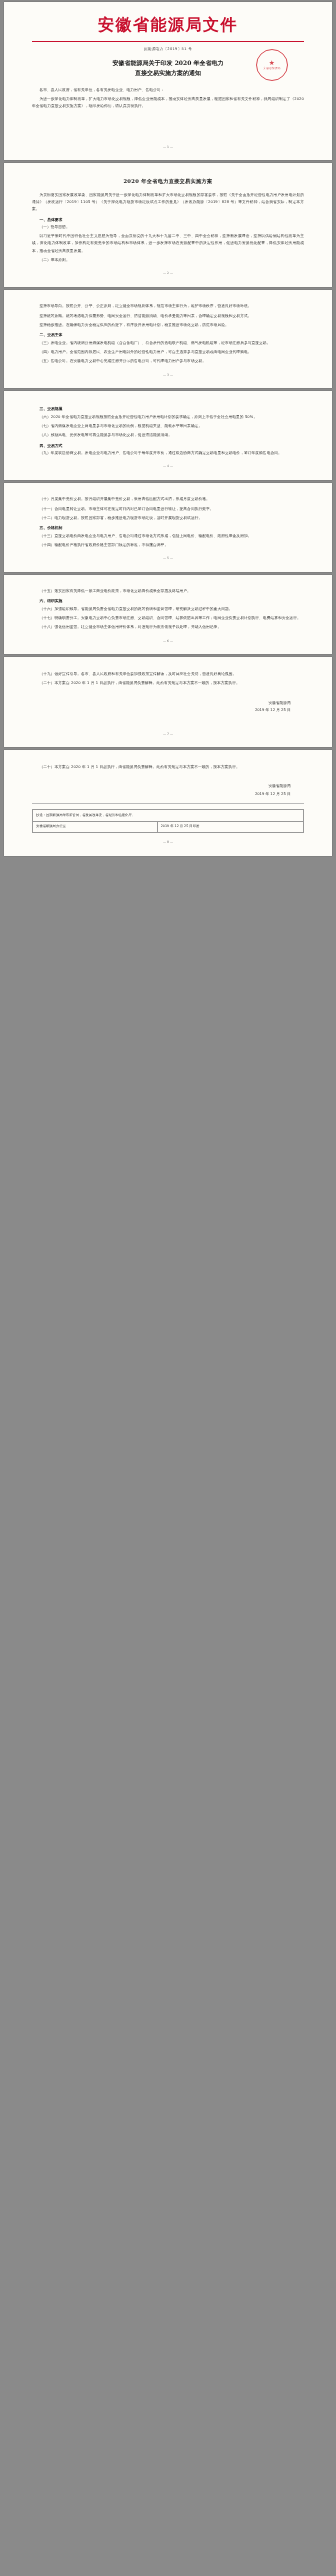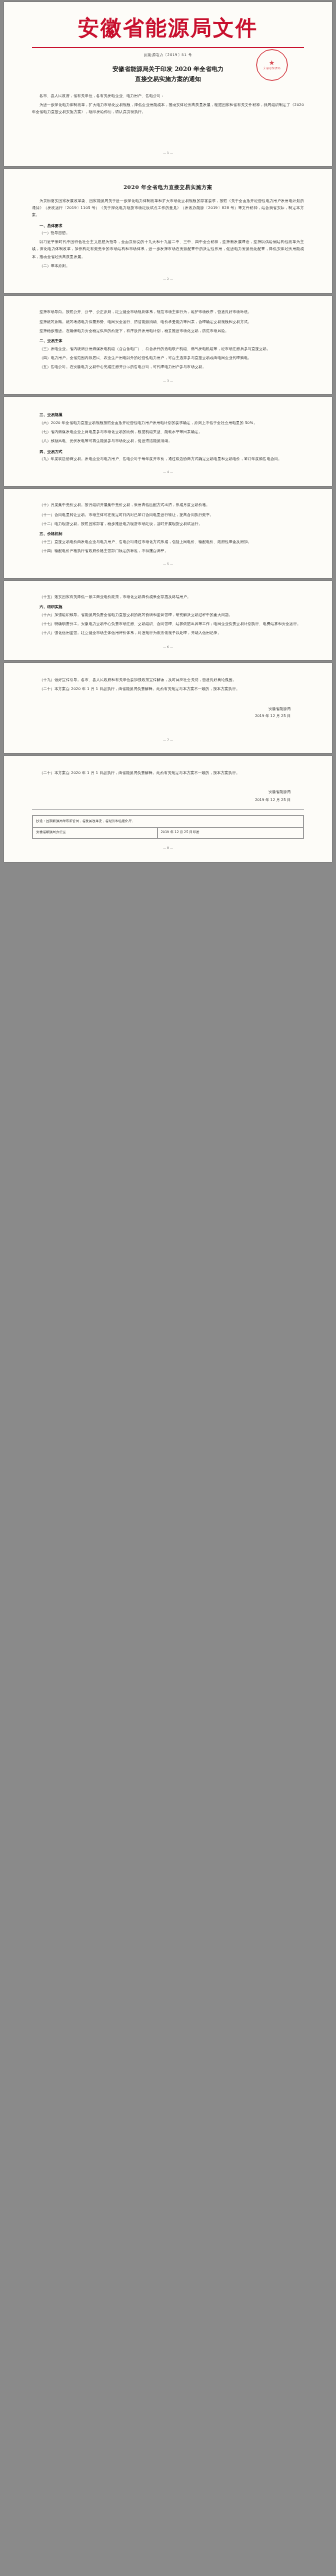--- a/index.html
+++ b/index.html
@@ -31,21 +31,21 @@
   }
   .page.first {
     padding-top: 10.3px;
   }
   
   .masthead {
     text-align: center;
     color: #c8102e;
     font-family: "DejaVu Serif", "Liberation Serif", serif;
     font-weight: bold;
-    font-size: 21px;
+    font-size: 16px;
     letter-spacing: 1.5px;
     line-height: 1.2;
     padding: 3.1px 0 5.2px 0;
   }
   .masthead-rule {
     border: 0;
     border-top: 0.8px solid #c8102e;
     margin: 1px 0 5.2px 0;
   }
   .doc-number {

